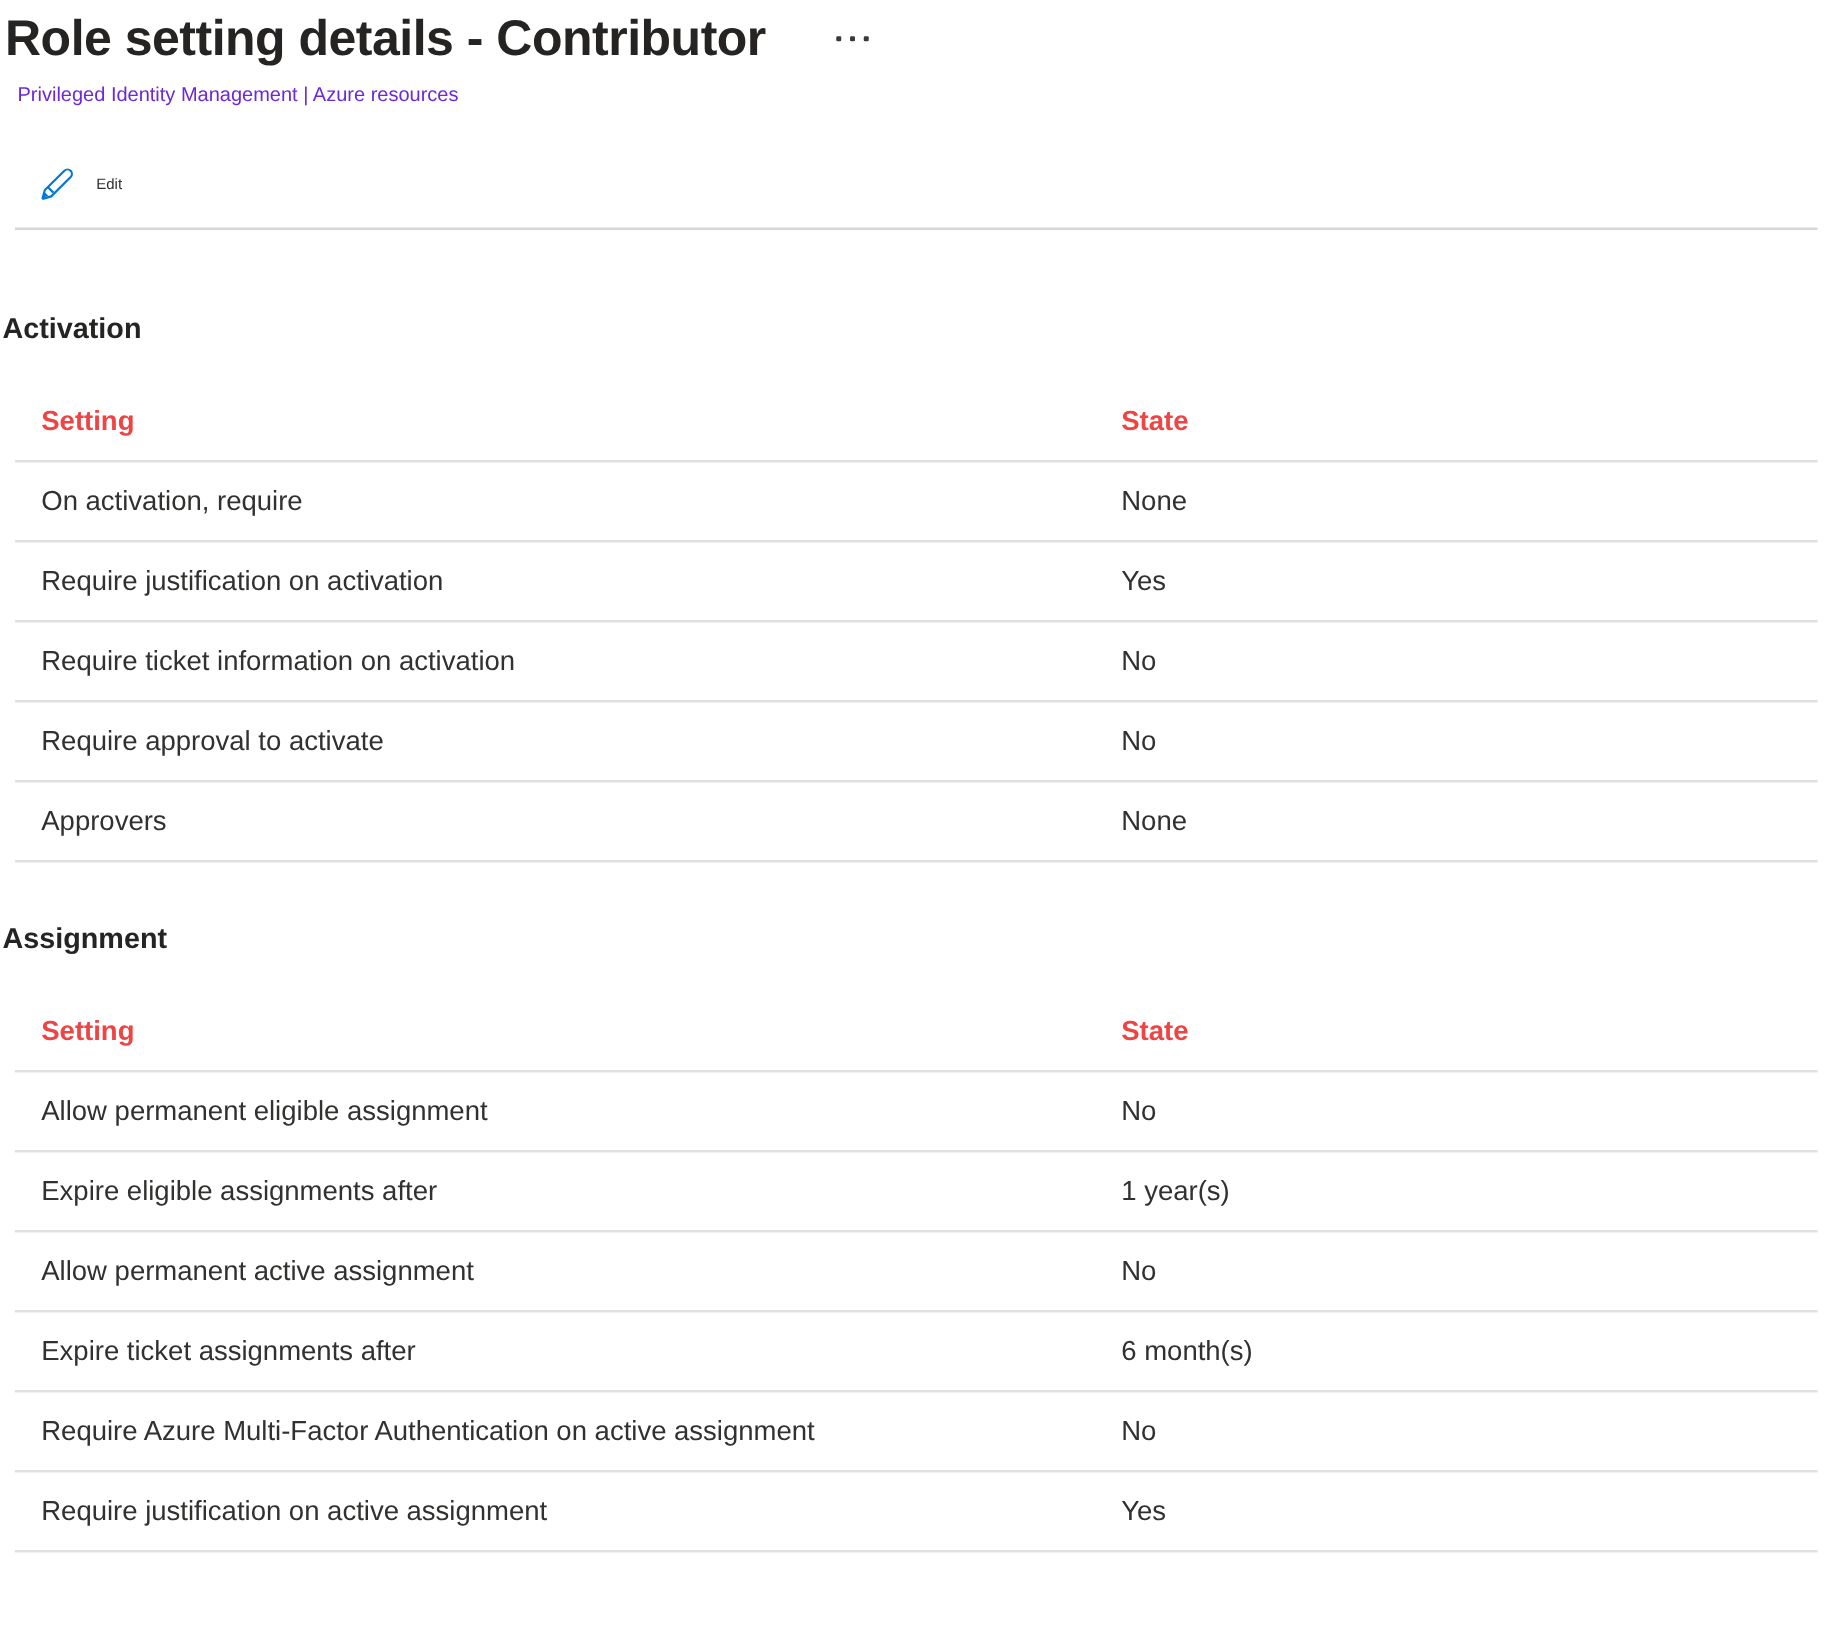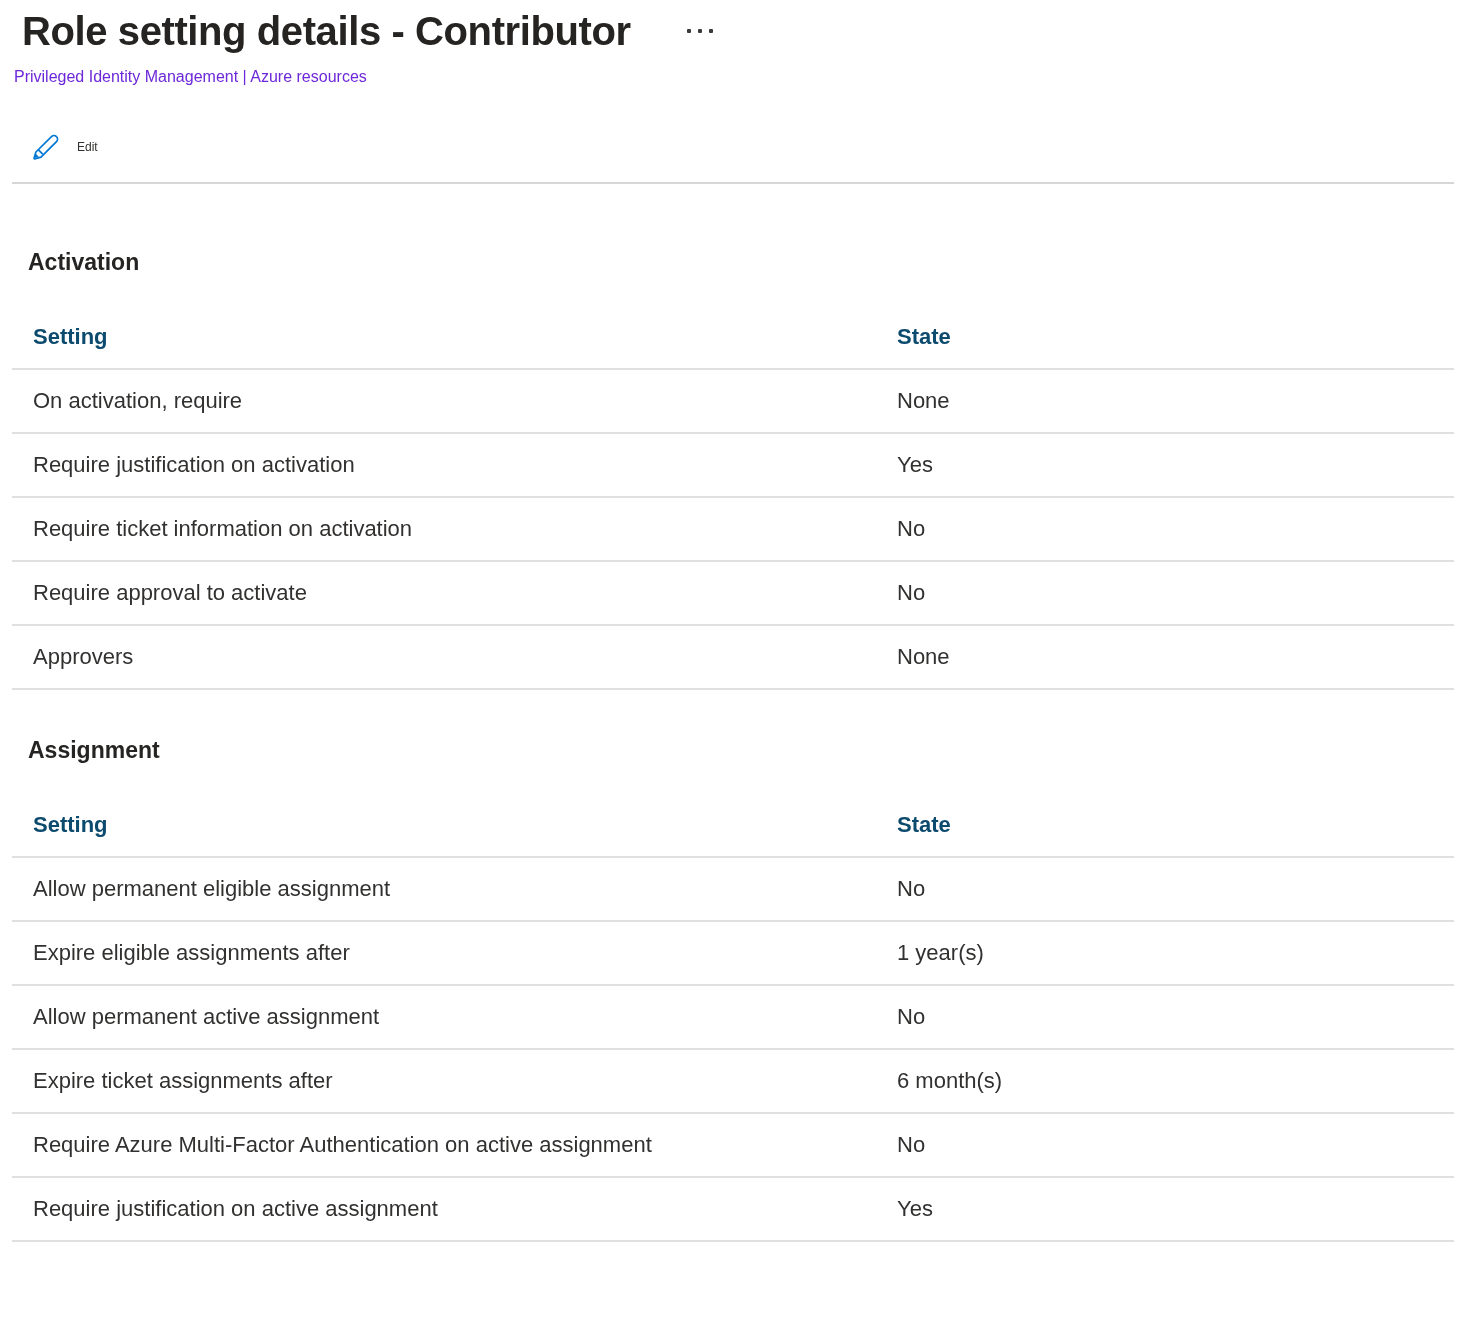--- a/index.html
+++ b/index.html
@@ -9,21 +9,21 @@
     background: #ffffff;
     overflow: hidden;
     font-family: "Liberation Sans", "DejaVu Sans", sans-serif;
     color: #323130;
   }
 
   
   .header-row {
     display: flex;
     align-items: center;
-    margin: 6px 0 0 22px;
+    margin: 6px 0 0 4px;
   }
   .page-title {
     font-size: 40px;
     font-weight: 700;
     line-height: 50px;
     letter-spacing: -0.4px;
     color: #252423;
     margin: 0;
     white-space: nowrap;
   }
@@ -66,34 +66,34 @@
     border-top: 2px solid #d8d6d4;
     height: 0;
   }
 
   
   .section-heading {
     font-size: 23px;
     font-weight: 700;
     line-height: 28px;
     color: #252423;
-    margin: 64px 0 0 28px;
+    margin: 64px 0 0 2px;
   }
   .section-heading.second { margin-top: 46px; }
 
   .settings-table { margin: 0 14px 0 12px; }
   .trow {
     display: grid;
     grid-template-columns: 885px 1fr;
     align-items: center;
     height: 64px;
     border-bottom: 2px solid #e2e0de;
   }
   .trow.thead { margin-top: 30px; }
-  .trow.thead .cell { font-weight: 700; color: #0c4a6e; }
+  .trow.thead .cell { font-weight: 700; color: #ef4444; }
   .cell { font-size: 22px; color: #323130; }
   .cell.setting { padding-left: 21px; }
 </style>
 </head>
 <body>
 
 <div class="header-row">
   <h1 class="page-title">Role setting details - Contributor</h1>
   <button class="more-btn" title="More">
     <span class="dot"></span>

